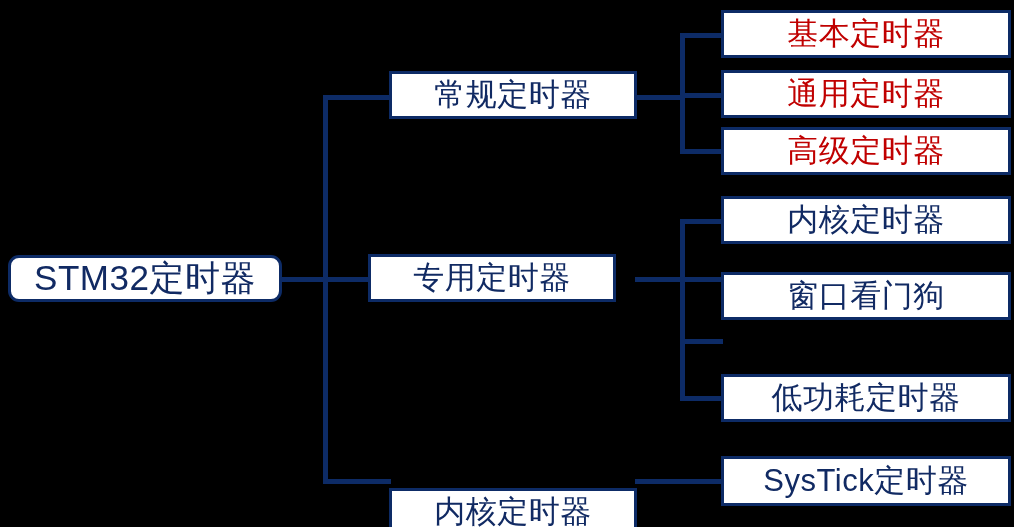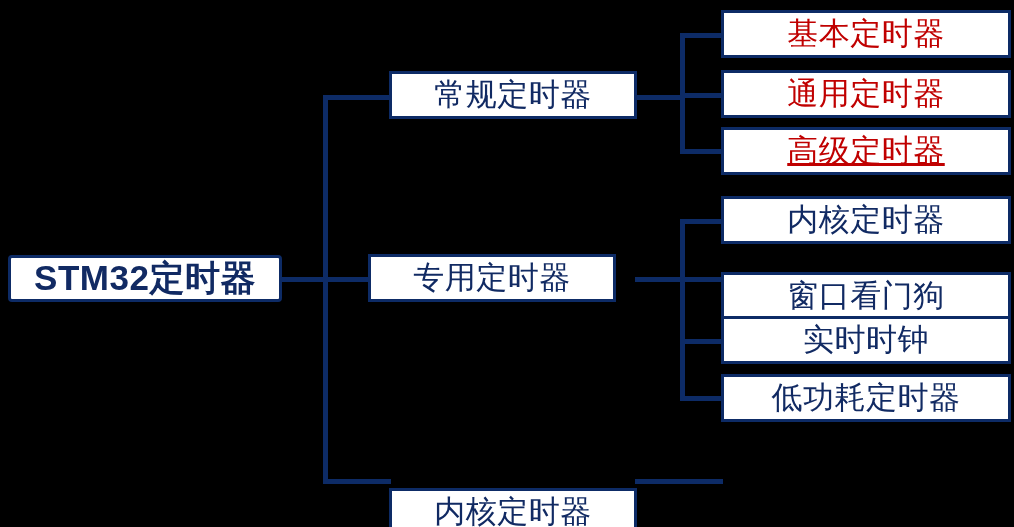--- a/index.html
+++ b/index.html
@@ -22,24 +22,23 @@
     border: 3px solid #0d2b66;
     color: #112a63;
     display: flex;
     align-items: center;
     justify-content: center;
     white-space: nowrap;
     letter-spacing: 0.5px;
     z-index: 5;
   }
   .node.root {
-    border-radius: 4px;
+    border-radius: 11px;
     border-width: 3px;
     font-size: 35px;
-    font-weight: bold;
   }
   .node.level2 {
     font-size: 31px;
     align-items: flex-end;
   }
   .node.leaf {
     font-size: 31px;
   }
   .node.red {
     color: #c00000;
@@ -96,34 +95,34 @@
   </div>
 
   <div class="node leaf red" style="left:721px; top:10px; width:290px; height:48px;">
     <span>基本定时器</span>
   </div>
 
   <div class="node leaf red" style="left:721px; top:70px; width:290px; height:48px;">
     <span>通用定时器</span>
   </div>
 
-  <div class="node leaf red" style="left:721px; top:127px; width:290px; height:48px;text-decoration:underline;">
+  <div class="node leaf red" style="left:721px; top:127px; width:290px; height:48px;">
     <span>高级定时器</span>
   </div>
 
   <div class="node leaf" style="left:721px; top:196px; width:290px; height:48px;">
     <span>内核定时器</span>
   </div>
 
   <div class="node leaf" style="left:721px; top:272px; width:290px; height:48px;">
     <span>窗口看门狗</span>
   </div>
 
-  <div class="node leaf" style="left:721px; top:316px; width:290px; height:48px;">
-    <span>实时时钟</span>
-  </div>
 
   <div class="node leaf" style="left:721px; top:374px; width:290px; height:48px;">
     <span>低功耗定时器</span>
   </div>
 
+  <div class="node leaf" style="left:721px; top:456px; width:290px; height:50px;">
+    <span>SysTick定时器</span>
+  </div>
 
 </div>
 
 </body></html>

